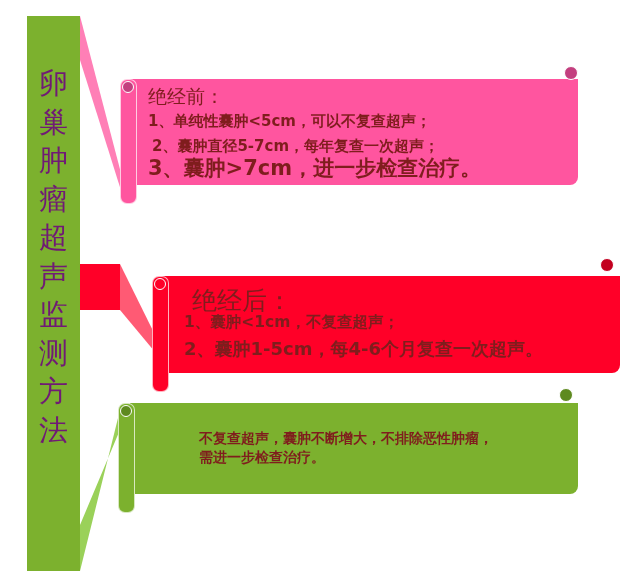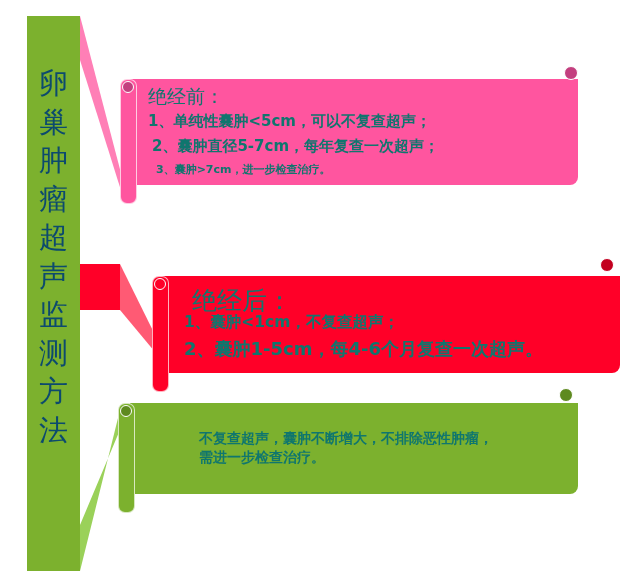--- a/index.html
+++ b/index.html
@@ -1,31 +1,31 @@
 <!DOCTYPE html>
 <html><head>
   <meta charset="utf-8">
   <style>
     html, body { margin: 0; padding: 0; background: #ffffff; }
     body { width: 640px; height: 585px; position: relative; overflow: hidden;
            font-family: "DejaVu Sans", "Liberation Sans", sans-serif; }
     .abs { position: absolute; }
     .sidebar { left: 27px; top: 16px; width: 53px; height: 555px; background: #7cb12e; }
     .sidebar-title { position: absolute; left: 0; top: 48px; width: 53px; text-align: center;
-      color: #0c4a6e; font-family: "DejaVu Serif", "Liberation Serif", serif; font-size: 29px;
+      color: #701a75; font-family: "DejaVu Serif", "Liberation Serif", serif; font-size: 29px;
       line-height: 38.5px; word-break: break-all; }
     .connector { position: absolute; left: 0; top: 0; }
     .scroll { position: absolute; }
     .scroll .body { position: absolute; border-radius: 0 0 8px 0; }
     .scroll .roll-left { position: absolute; border-radius: 7px; border: 1px solid rgba(255,255,255,0.7); }
     .scroll .roll-left-top { position: absolute; width: 12px; height: 12px; border-radius: 50%;
       border: 1.5px solid #ffffff; box-sizing: border-box; }
     .scroll .curl-right { position: absolute; width: 14px; height: 14px; border-radius: 50%;
       border: 1.5px solid #ffffff; box-sizing: border-box; }
-    .txt { position: absolute; color: #0f766e; font-weight: bold; white-space: nowrap; }
+    .txt { position: absolute; color: #7f1d1d; font-weight: bold; white-space: nowrap; }
     .heading { font-weight: normal; font-family: "DejaVu Serif", "Liberation Serif", serif; }
   </style>
 </head>
 <body>
 
 <svg class="connector" width="640" height="585">
 
   <polygon points="80,16 80,60 124,200 128,200" fill="#ff7fb6"></polygon>
 
   <rect x="80" y="264" width="40" height="46" fill="#ff0028"></rect>
@@ -39,21 +39,21 @@
 </div>
 
 <div class="scroll" style="left:120px;top:62px;">
   <div class="body" style="left:10px;top:17px;width:448px;height:106px;background:#ff559f;"></div>
   <div class="roll-left" style="left:0;top:17px;width:15px;height:123px;background:#ff559f;"></div>
   <div class="roll-left-top" style="left:2px;top:19px;background:#c33f7f;"></div>
   <div class="curl-right" style="left:444px;top:4px;background:#c33f7f;"></div>
   <div class="txt heading" style="left:28px;top:22px;font-size:19px;">绝经前：</div>
   <div class="txt" style="left:28px;top:50px;font-size:15px;">1、单纯性囊肿&lt;5cm，可以不复查超声；</div>
   <div class="txt" style="left:32px;top:75px;font-size:15px;">2、囊肿直径5-7cm，每年复查一次超声；</div>
-  <div class="txt" style="left:28px;top:100px;font-size:11px;margin-left:8px;">3、囊肿&gt;7cm，进一步检查治疗。</div>
+  <div class="txt" style="left:28px;top:92px;font-size:21px;">3、囊肿&gt;7cm，进一步检查治疗。</div>
 </div>
 
 <div class="scroll" style="left:152px;top:256px;">
   <div class="body" style="left:10px;top:20px;width:458px;height:97px;background:#ff0028;"></div>
   <div class="roll-left" style="left:0;top:20px;width:15px;height:114px;background:#ff0028;"></div>
   <div class="roll-left-top" style="left:2px;top:22px;background:#ff0028;"></div>
   <div class="curl-right" style="left:448px;top:2px;background:#c3001f;"></div>
   <div class="txt heading" style="left:40px;top:28px;font-size:25px;">绝经后：</div>
   <div class="txt" style="left:32px;top:56px;font-size:15.5px;">1、囊肿&lt;1cm，不复查超声；</div>
   <div class="txt" style="left:32px;top:81px;font-size:18px;">2、囊肿1-5cm，每4-6个月复查一次超声。</div>

